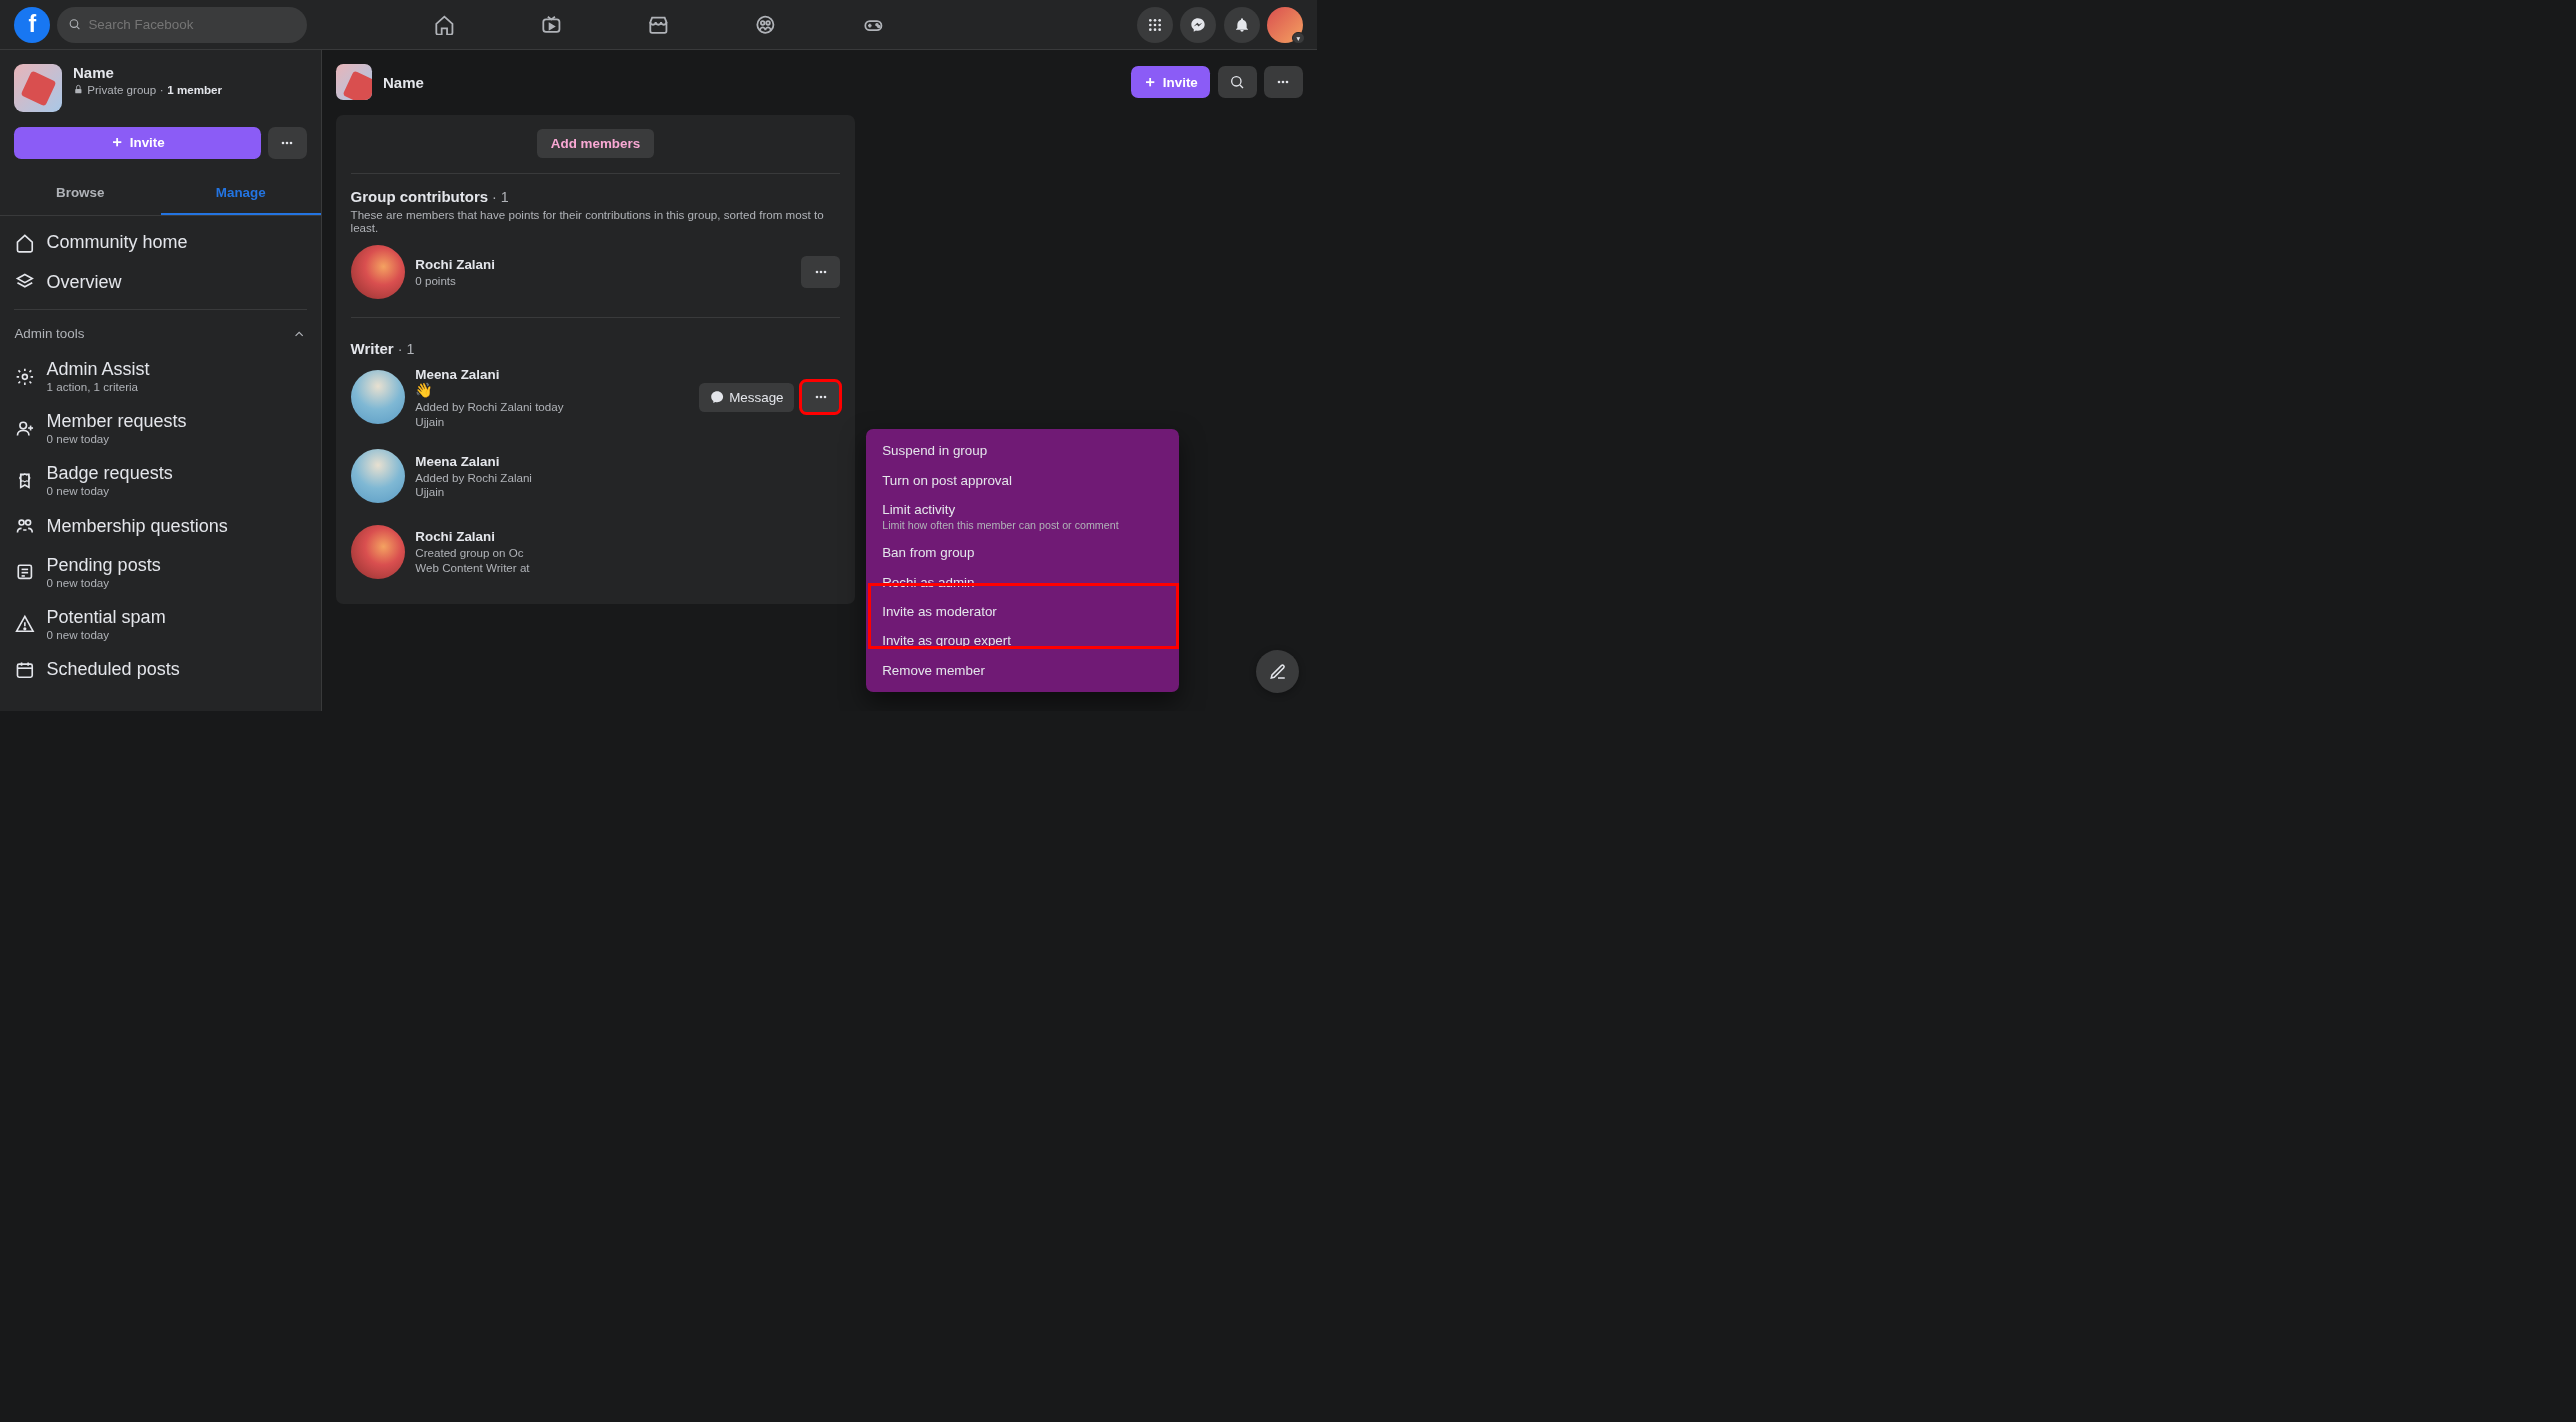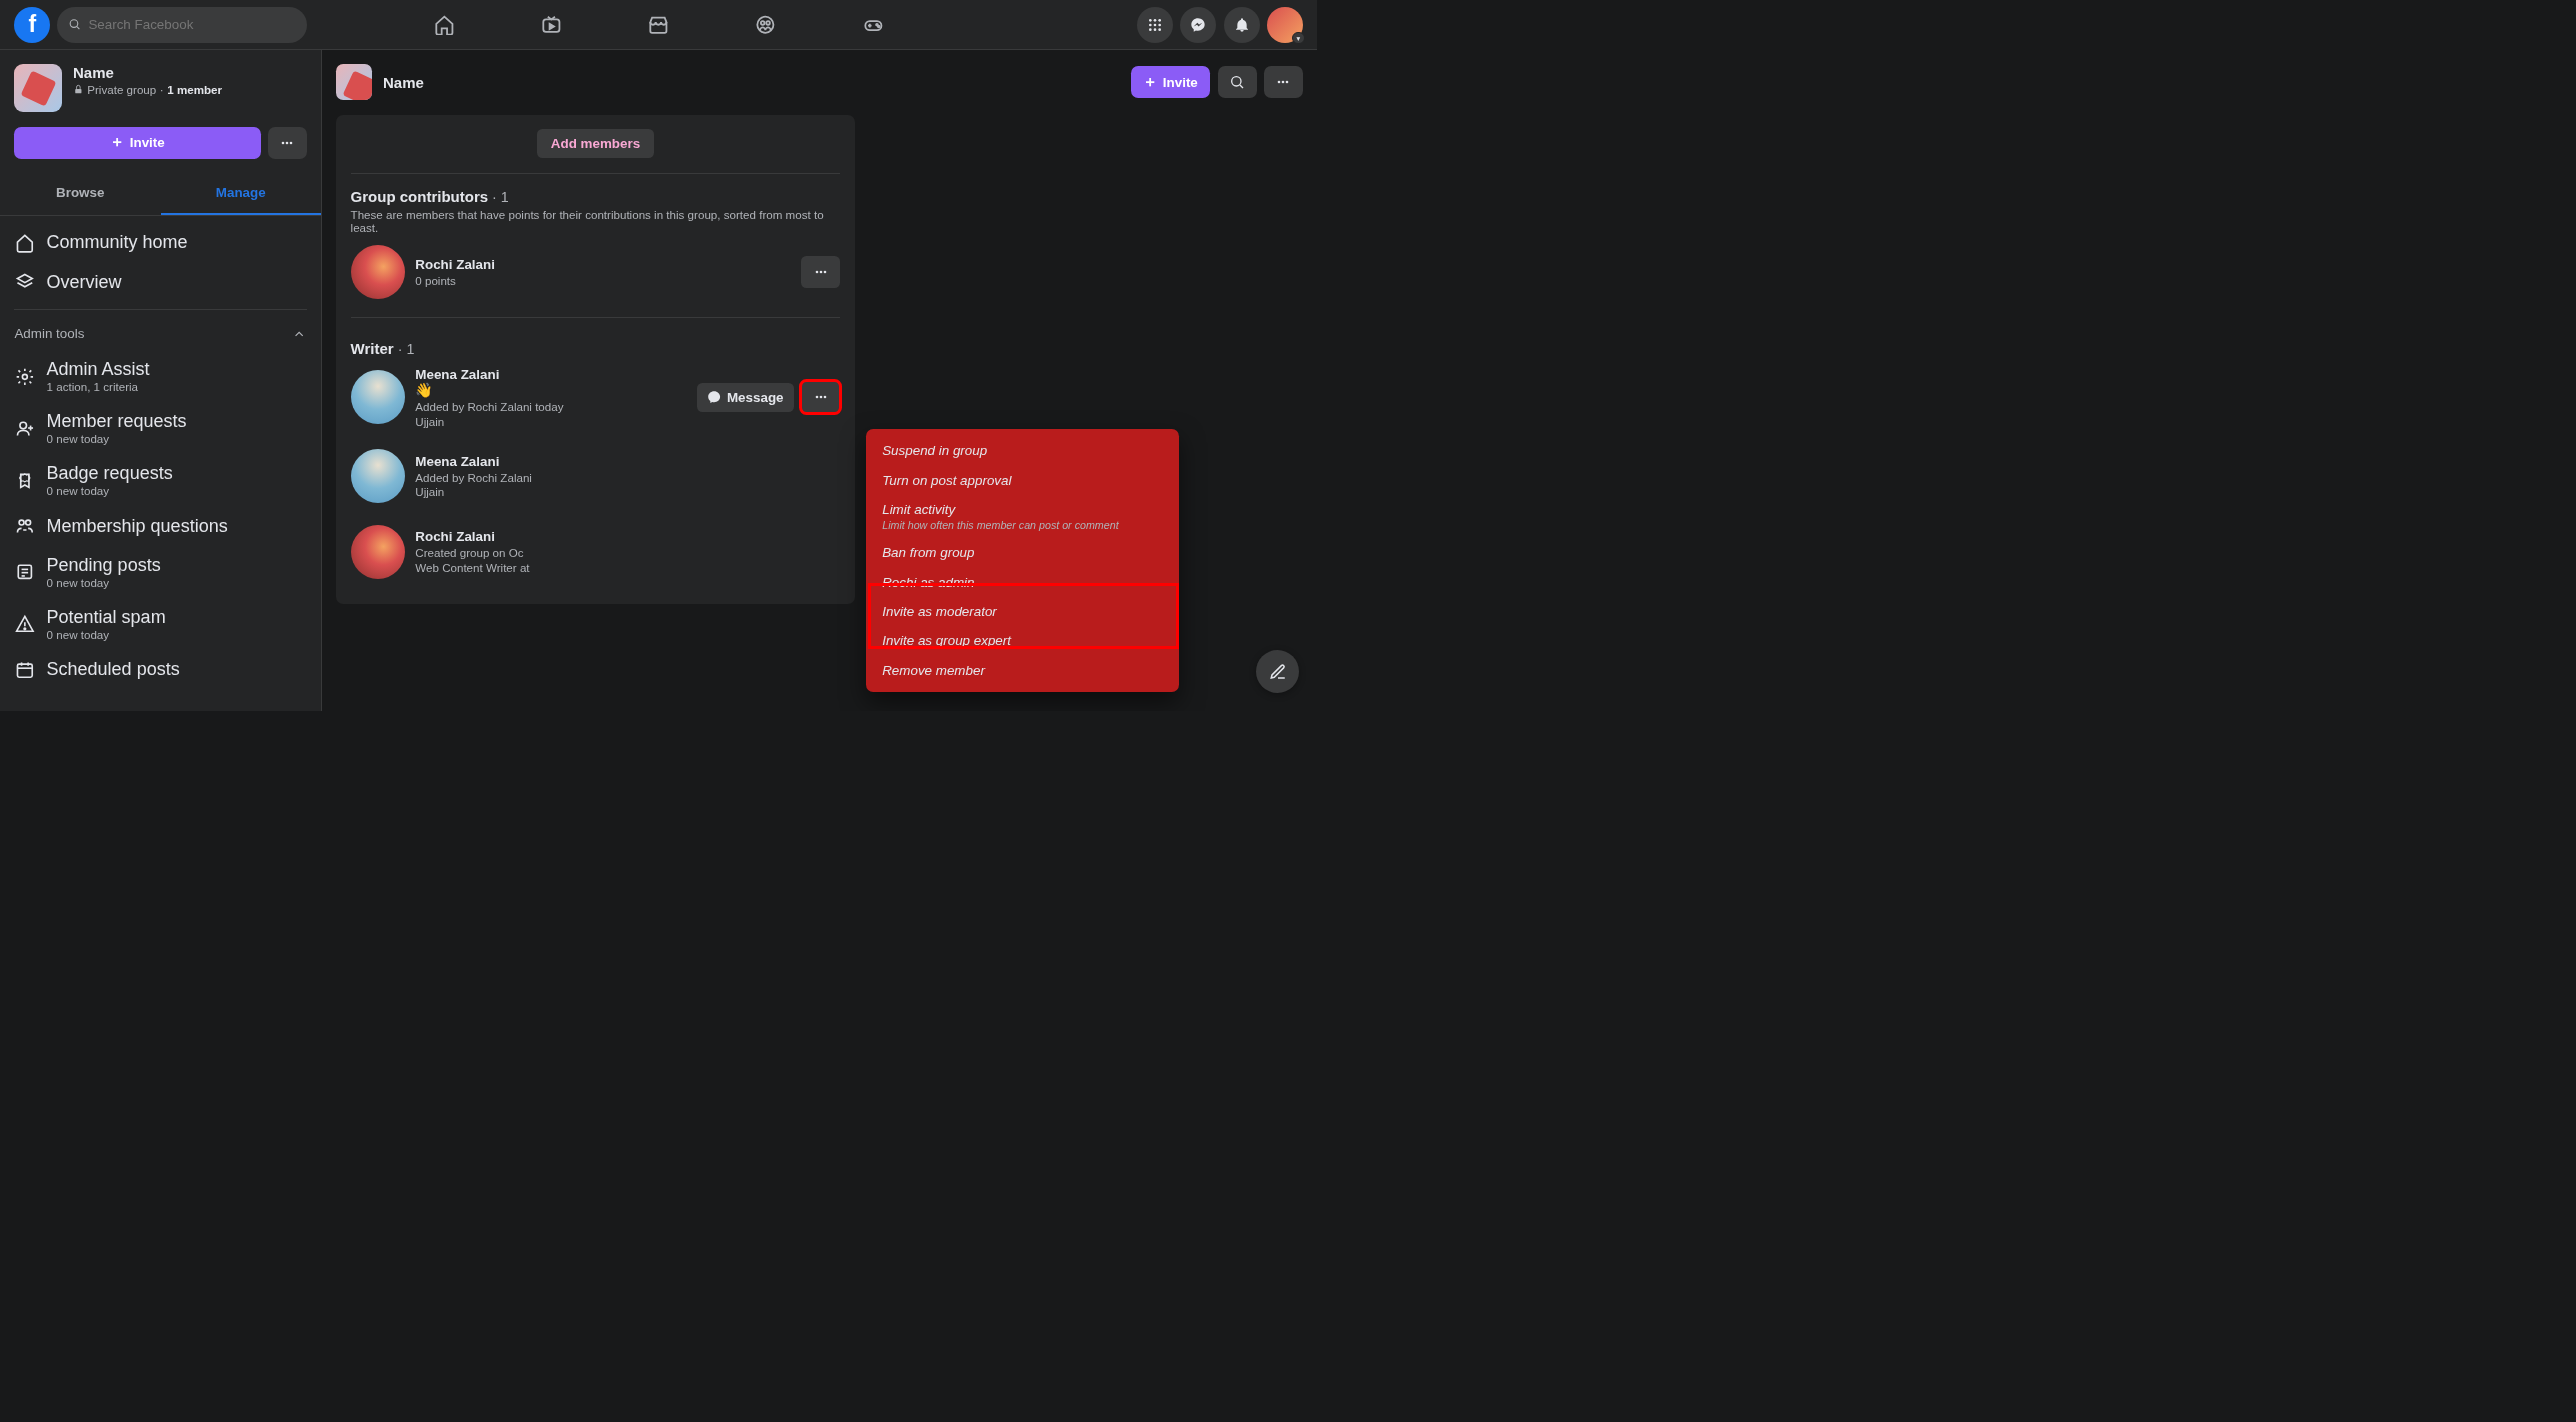--- a/index.html
+++ b/index.html
@@ -63,29 +63,29 @@
   .section-desc { font-size: 11.6px; color: #b0b3b8; margin-top: 3.6px; }
 
   .member-row { display: flex; align-items: center; gap: 10.7px; padding: 10.7px 14.3px; }
   .member-avatar { width: 54px; height: 54px; border-radius: 50%; flex-shrink: 0; }
   .avatar-rochi { background: radial-gradient(circle at 60% 40%, #f4a261 0%, #d94f4f 40%, #8b2e2e 100%); }
   .avatar-meena { background: radial-gradient(circle at 50% 30%, #e8e0d0 0%, #7fb8d4 50%, #5a9bc4 100%); }
   .member-info { flex: 1; }
   .member-name { font-size: 13.4px; font-weight: 600; }
   .member-line { font-size: 11.6px; color: #b0b3b8; margin-top: 1.8px; }
   .member-actions { display: flex; gap: 7.2px; align-items: center; }
-  .btn-msg { background: #3a3b3c; border: none; border-radius: 5.4px; padding: 7.2px 10.7px; color: #e4e6eb; font-size: 13.4px; font-weight: 700; display: flex; align-items: center; gap: 5.4px; cursor: pointer; }
+  .btn-msg { background: #3a3b3c; border: none; border-radius: 5.4px; padding: 7.2px 10.7px; color: #e4e6eb; font-size: 13.4px; font-weight: 400; display: flex; align-items: center; gap: 5.4px; cursor: pointer; }
   .btn-more { background: #3a3b3c; border: none; border-radius: 5.4px; width: 39px; height: 32px; display: flex; align-items: center; justify-content: center; color: #e4e6eb; cursor: pointer; }
 
   .divider { border: none; border-top: 0.9px solid #393a3b; margin: 7.2px 14.3px; }
 
   .redbox { outline: 3.6px solid #ff0000; outline-offset: -1.8px; }
 
   
-  .context-menu { position: absolute; background: #b91c1c; border-radius: 7.2px; box-shadow: 0 10.7px 25px rgba(0,0,0,0.5); width: 313px; padding: 7.2px; z-index: 100; font-style: italic; }
+  .context-menu { position: absolute; background: #701a75; border-radius: 7.2px; box-shadow: 0 10.7px 25px rgba(0,0,0,0.5); width: 313px; padding: 7.2px; z-index: 100; }
   .menu-option { padding: 7.2px 9px; border-radius: 5.4px; cursor: pointer; font-size: 13.4px; }
   .menu-option-sub { font-size: 10.7px; color: #b0b3b8; margin-top: 1.8px; }
   .red-highlight { position: absolute; border: 3.6px solid #ff0000; pointer-events: none; }
 
   
   .fab { position: absolute; bottom: 18px; right: 18px; width: 43px; height: 43px; border-radius: 50%; background: #3a3b3c; display: flex; align-items: center; justify-content: center; color: #e4e6eb; box-shadow: 0 1.8px 7.2px rgba(0,0,0,0.3); }
 
   svg { display: block; }
 </style>
 </head>

